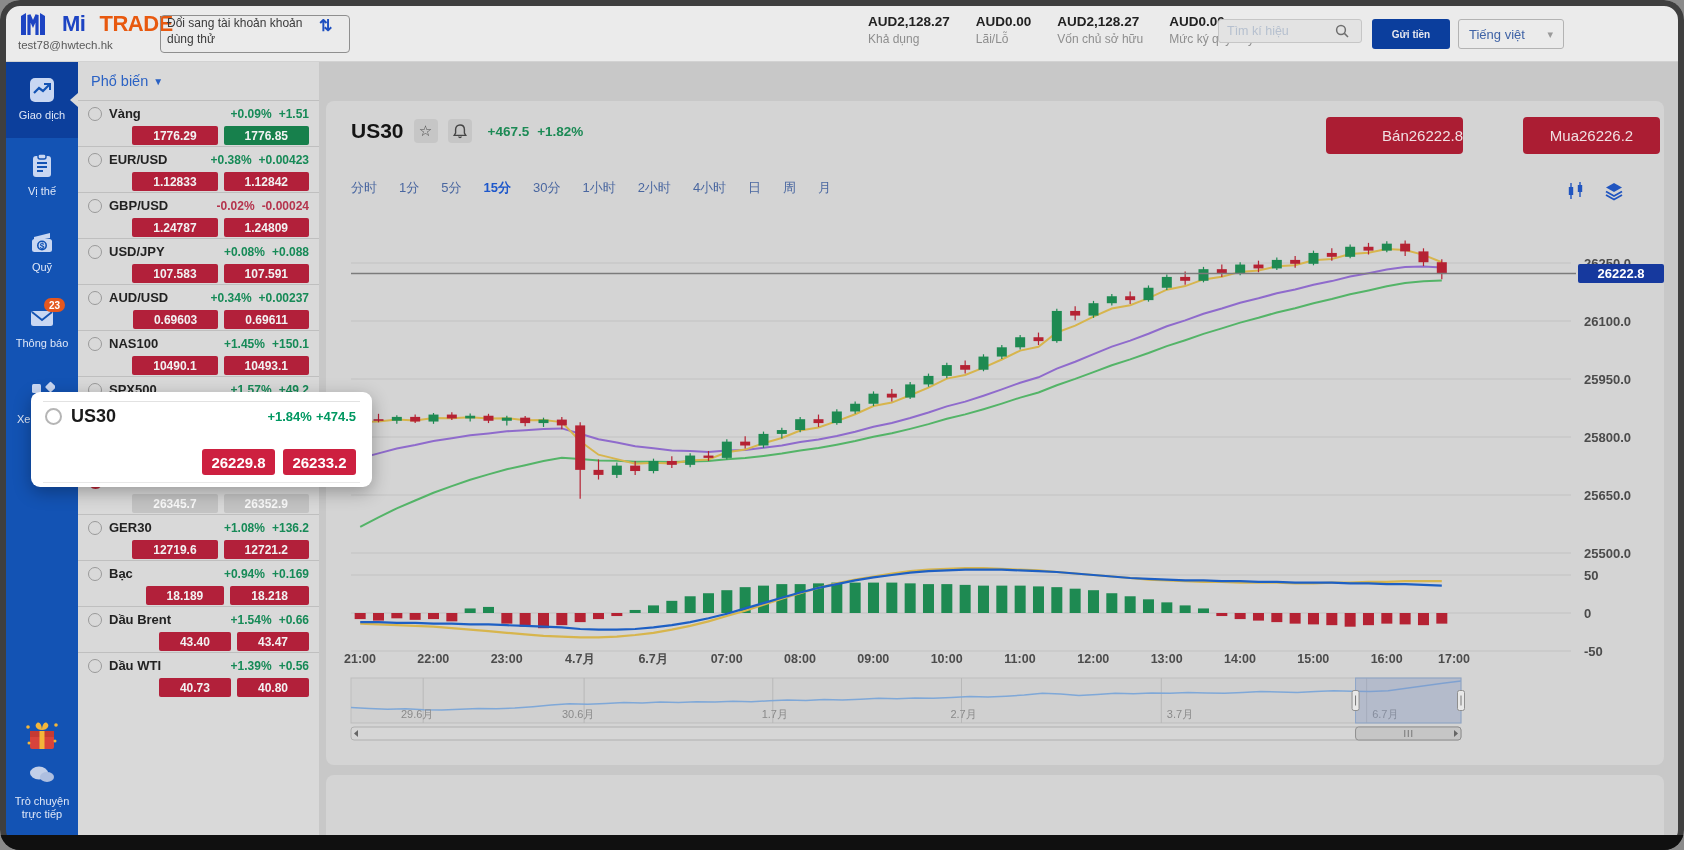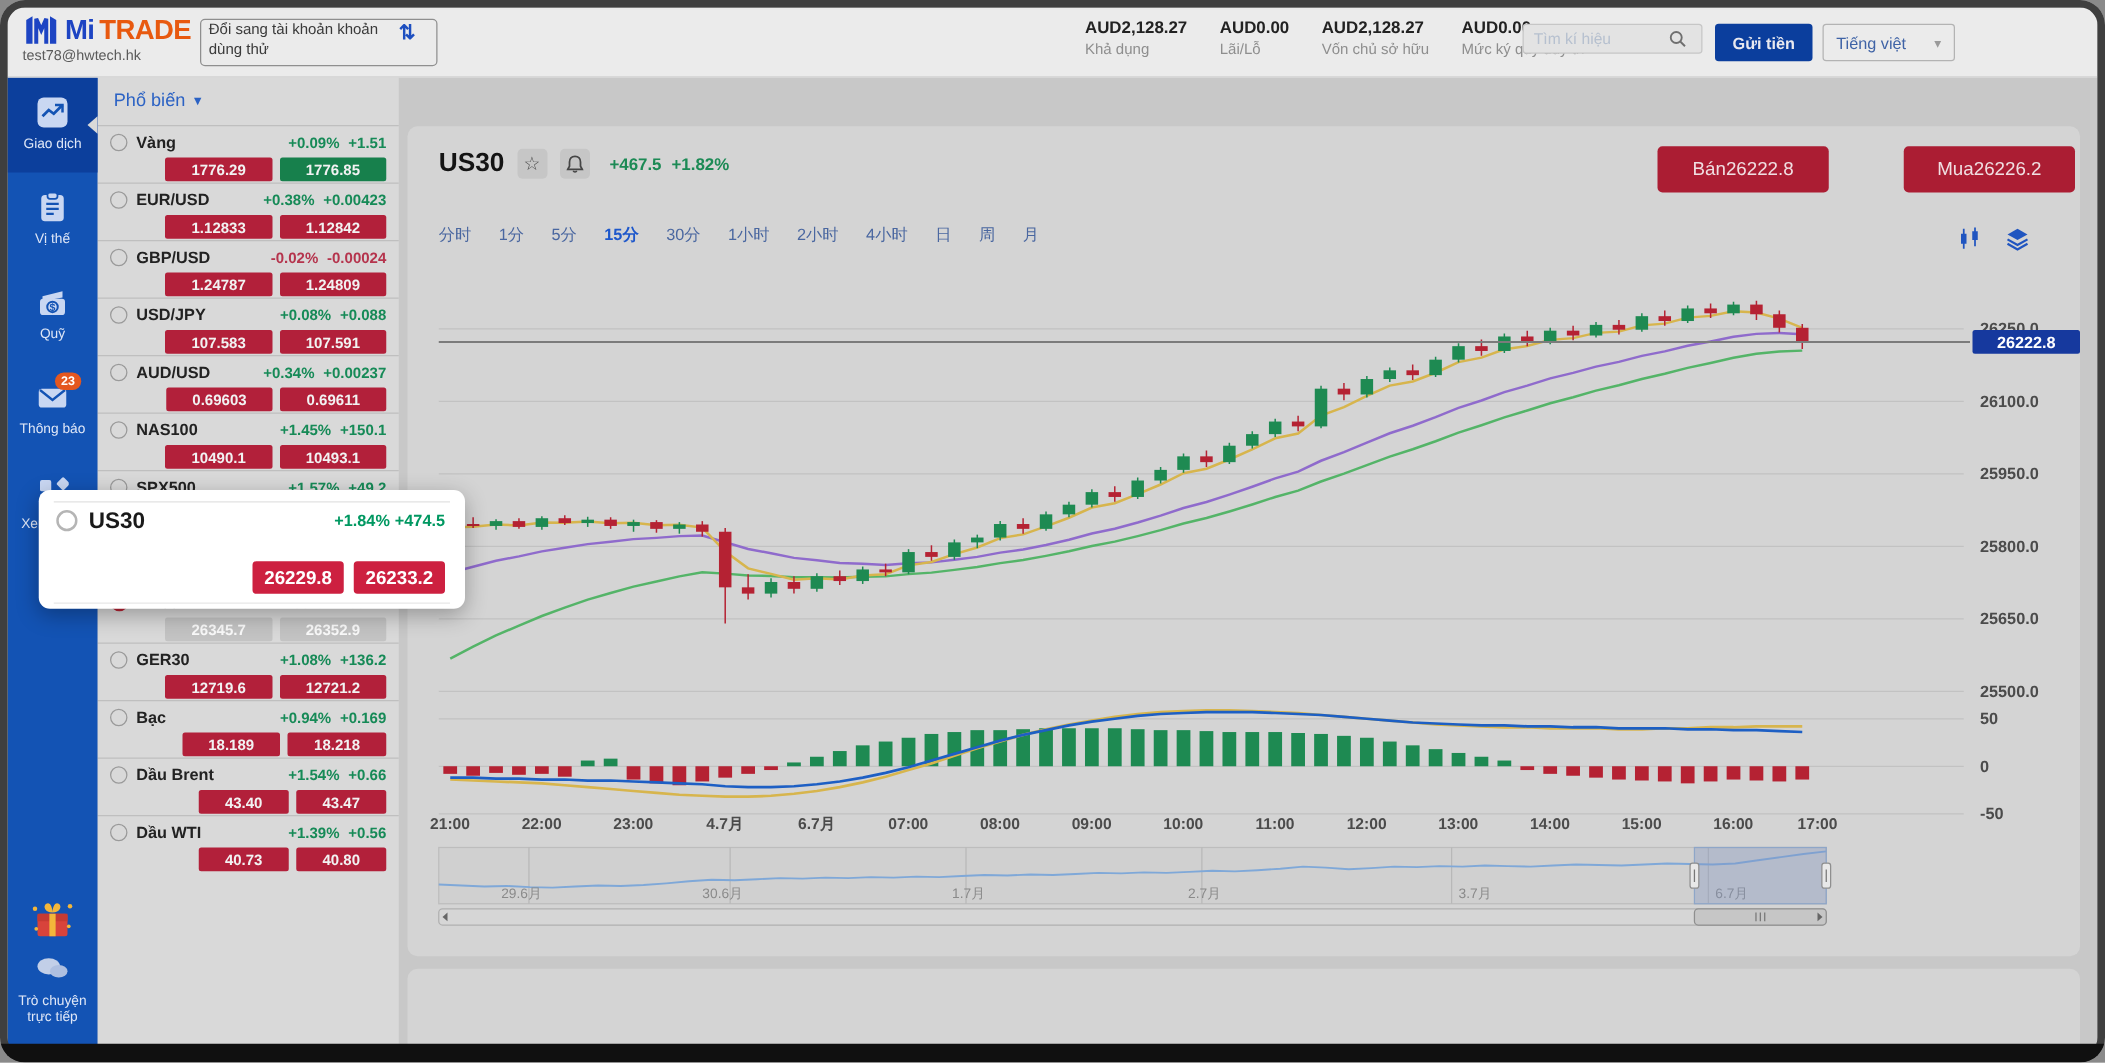--- a/index.html
+++ b/index.html
@@ -6,35 +6,35 @@
   html,body { width:1684px; height:850px; }
   body { background:#8a8a8a; font-family:"Liberation Sans", sans-serif; position:relative; overflow:hidden; }
   .screen { position:absolute; inset:0; border-radius:20px; background:#1111; overflow:hidden; }
   .frame { position:absolute; inset:0; border-radius:20px; box-shadow: inset 0 0 0 6px #3f3f3f; z-index:90; pointer-events:none; }
   .bottombar { position:absolute; left:0; right:0; bottom:0; height:15px; background:#101010; border-radius:0 0 20px 20px; z-index:91; }
   .app { position:absolute; left:6px; top:6px; right:6px; bottom:14px; background:#c8c8c8; overflow:hidden; }
 
   
   .topbar { position:absolute; left:0; top:0; right:0; height:56px; background:#ebebeb; border-bottom:1px solid #d2d2d2; z-index:5; }
   .logo-wrap { position:absolute; left:12px; top:4px; }
-  .logo-row { display:flex; align-items:center; gap:4px; }
+  .logo-row { display:flex; align-items:center; gap:14px; }
   .logo-m { width:30px; height:28px; }
   .logo-mi { font-size:22px; font-weight:bold; color:#1d44c3; letter-spacing:-0.5px; }
   .logo-trade { font-size:22px; font-weight:bold; color:#e8590f; letter-spacing:-0.5px; }
   .email { font-size:11.5px; color:#5a5a5a; margin-top:1px; }
   .demo-btn { position:absolute; left:154px; top:9px; width:190px; height:38px; border:1px solid #8f8f8f; border-radius:4px; display:flex; align-items:flex-start; padding:0 6px; gap:6px; cursor:pointer; background:transparent; }
   .demo-txt { font-size:12px; color:#3a3a3a; line-height:1.3; width:146px; }
   .swap-ic { color:#1d4fc0; font-size:16px; font-weight:bold; }
   .stats { position:absolute; left:862px; top:8px; display:flex; gap:26px; }
   .stat-val { font-size:13.5px; font-weight:bold; color:#222; }
   .stat-lbl { font-size:12px; color:#8e8e8e; margin-top:3px; }
   .search-box { position:absolute; left:1212px; top:13px; width:144px; height:24px; background:#e3e3e3; border:1px solid #c6c6c6; border-radius:3px; display:flex; align-items:center; padding:0 8px; }
   .search-box input { border:none; outline:none; background:transparent; width:108px; font-size:12.5px; color:#666; font-family:inherit; }
   .search-box input::placeholder { color:#b6c0cf; }
-  .deposit-btn { position:absolute; left:1366px; top:13px; width:78px; height:30px; background:#0b3e9d; color:#e9e9ef; font-size:13px; font-weight:bold; border:none; border-radius:3px; cursor:pointer; font-family:inherit; }
+  .deposit-btn { position:absolute; left:1366px; top:13px; width:78px; height:30px; background:#0b3e9d; color:#e9e9ef; font-size:10px; font-weight:bold; border:none; border-radius:3px; cursor:pointer; font-family:inherit; }
   .lang-btn { position:absolute; left:1452px; top:13px; width:106px; height:30px; border:1px solid #b3b3b3; border-radius:3px; background:transparent; display:flex; align-items:center; justify-content:space-between; padding:0 10px; cursor:pointer; }
   .lang-txt { font-size:13px; color:#3f63a6; }
   .lang-chev { color:#9a9a9a; font-size:11px; }
 
   
   .sidebar { position:absolute; left:0; top:56px; bottom:0; width:72px; background:#1353b4; z-index:4; }
   .side-item { position:relative; width:72px; height:76px; display:flex; flex-direction:column; align-items:center; justify-content:center; gap:6px; cursor:pointer; }
   .side-item.active { background:#0c3f9c; }
   .side-item.active::after { content:""; position:absolute; right:0; top:50%; margin-top:-7px; border-top:7px solid transparent; border-bottom:7px solid transparent; border-right:8px solid #d9d9d9; }
   .side-ic { width:26px; height:26px; position:relative; }
@@ -74,21 +74,21 @@
   
   .content { position:absolute; left:313px; top:56px; right:0; bottom:0; background:#c8c8c8; }
   .chart-card { position:absolute; left:7px; top:39px; width:1338px; height:664px; background:#d4d4d4; border-radius:8px; }
   .card2 { position:absolute; left:7px; top:713px; width:1338px; height:120px; background:#d4d4d4; border-radius:8px 8px 0 0; }
   .ch-head { position:absolute; left:25px; top:18px; display:flex; align-items:center; gap:10px; }
   .ch-sym { font-size:21px; font-weight:bold; color:#141414; }
   .chip { width:24px; height:24px; border-radius:4px; background:#c6c6c6; display:flex; align-items:center; justify-content:center; color:#4a4a4a; font-size:15px; cursor:pointer; }
   .ch-chg { font-size:13.5px; font-weight:bold; color:#1c8a55; margin-left:6px; }
   .ch-chg .pct { margin-left:8px; }
   .trade-btn { position:absolute; top:16px; width:137px; height:37px; background:#ab1d33; border:none; border-radius:4px; color:#f0dfe2; font-size:15px; cursor:pointer; font-family:inherit; }
-  .sell { left:1000px; } .buy { left:1197px; }
+  .sell { left:1000px;text-align:right; } .buy { left:1197px; }
   .tfs { position:absolute; left:25px; top:78px; display:flex; gap:22px; }
   .tf { font-size:13px; color:#4a67a0; cursor:pointer; }
   .tf.active { color:#1d57cb; font-weight:bold; }
   .ch-tools { position:absolute; right:40px; top:80px; display:flex; gap:18px; color:#2055c0; }
   .tool { width:20px; height:20px; cursor:pointer; }
   #chartbox { position:absolute; left:0; top:112px; width:1338px; height:540px; }
 
   svg text { font-family:"Liberation Sans", sans-serif; }
 </style>
 </head>

